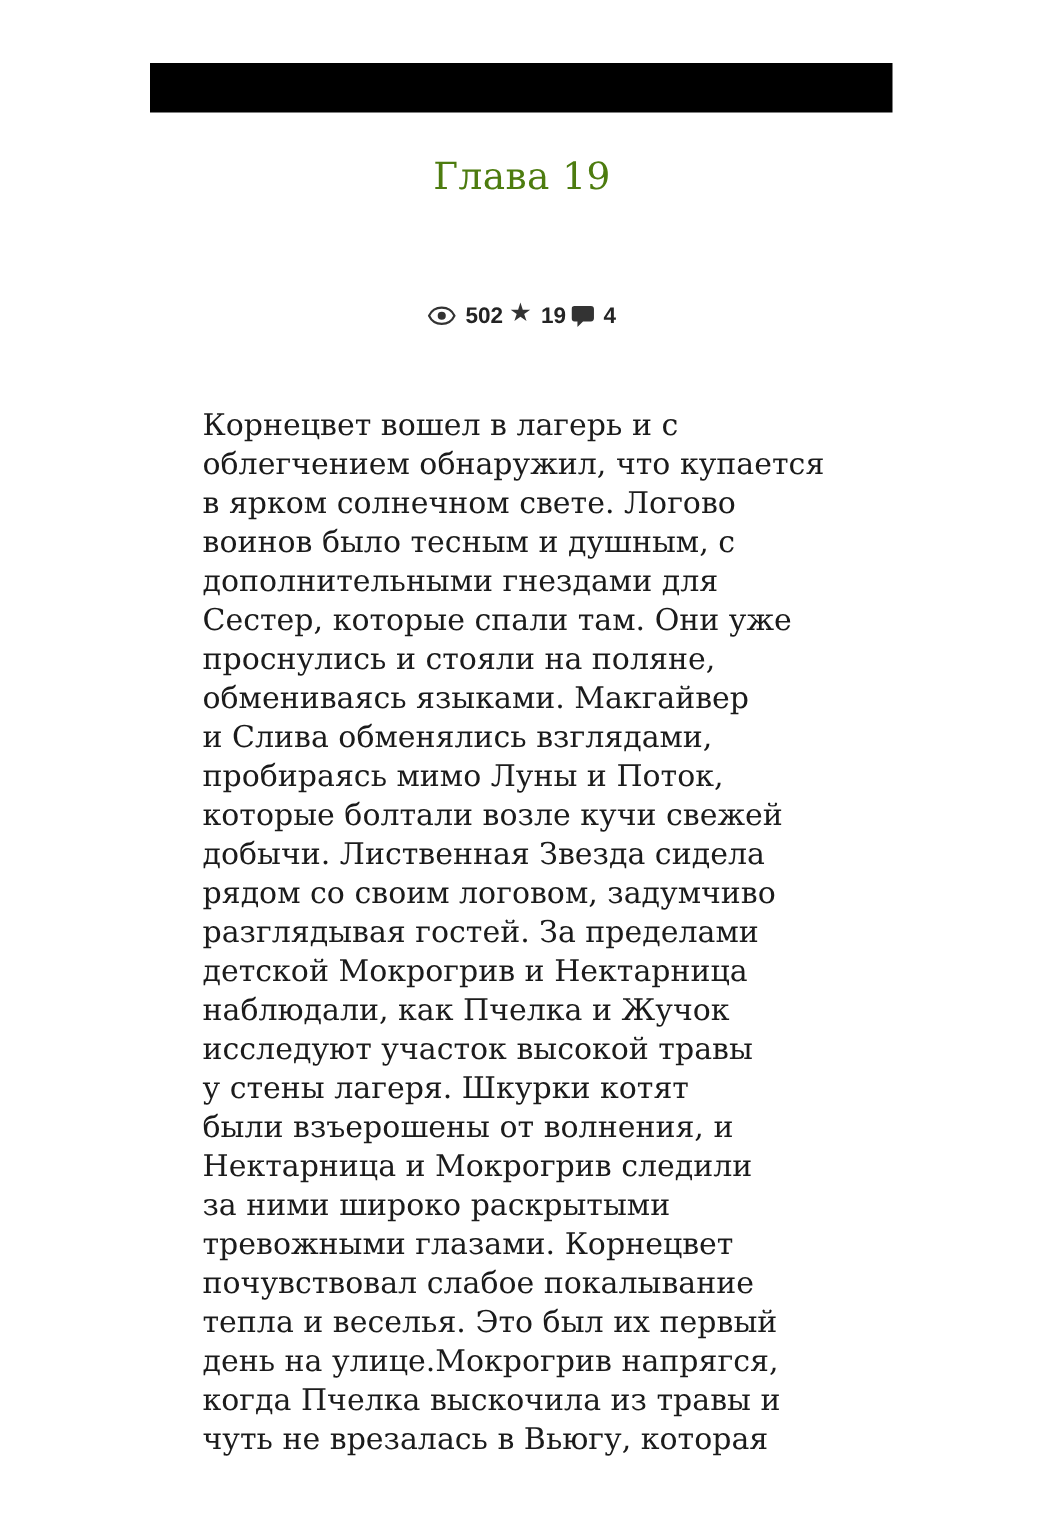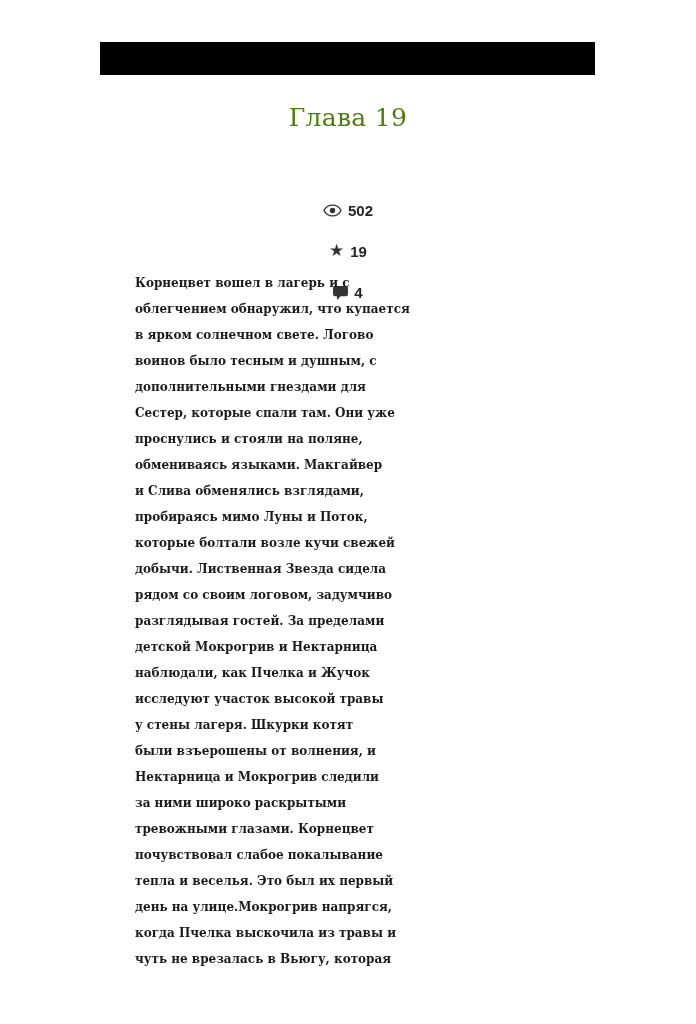--- a/index.html
+++ b/index.html
@@ -35,26 +35,25 @@
     letter-spacing: 0.3px;
   }
   .stats-row {
     position: absolute;
     top: 202px;
     left: 0;
     width: 100%;
     display: flex;
     justify-content: center;
     align-items: center;
-    gap: 24px;
+    gap: 4px;
     font-family: "Liberation Sans", sans-serif;
     font-size: 15px;
     font-weight: 600;
     color: #242424;
-    flex-direction: column;
   }
   .stat {
     display: flex;
     align-items: center;
     gap: 6px;
     cursor: default;
   }
   .stat .icon {
     display: inline-flex;
     align-items: center;
@@ -66,25 +65,24 @@
     line-height: 1;
     color: #333333;
     position: relative;
     top: -1px;
   }
   .body-text {
     position: absolute;
     top: 270px;
     left: 135px;
     width: 480px;
-    font-size: 12px;
+    font-size: 20px;
     line-height: 26px;
     color: #1b1b1b;
     white-space: pre-line;
-    font-weight: bold;
   }
 </style>
 </head>
 <body>
 
 <div class="page">
 
   <div class="banner"></div>
 
   <div class="chapter-title">Глава 19</div>

